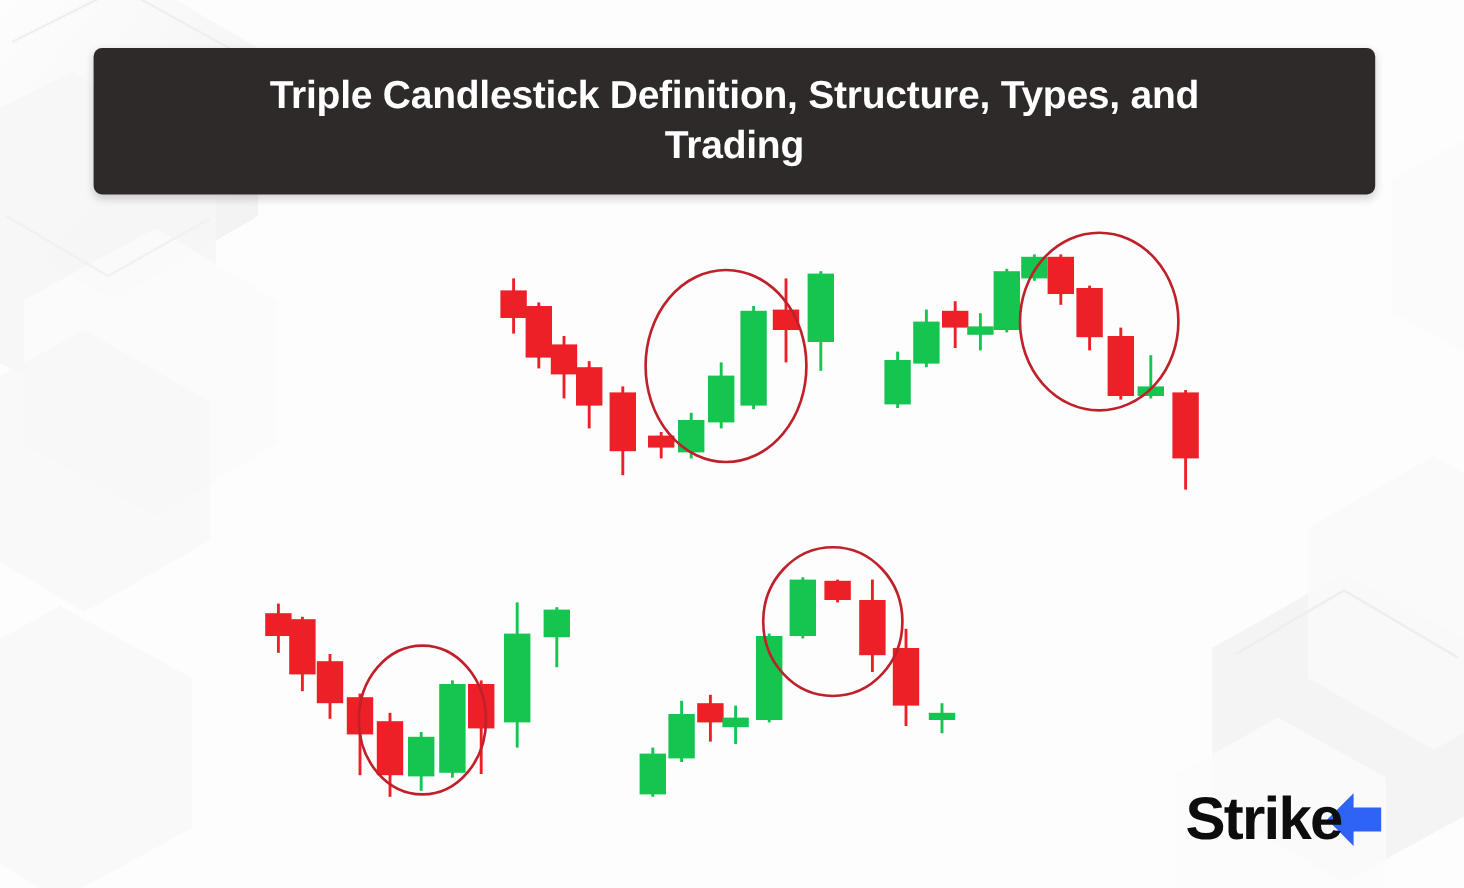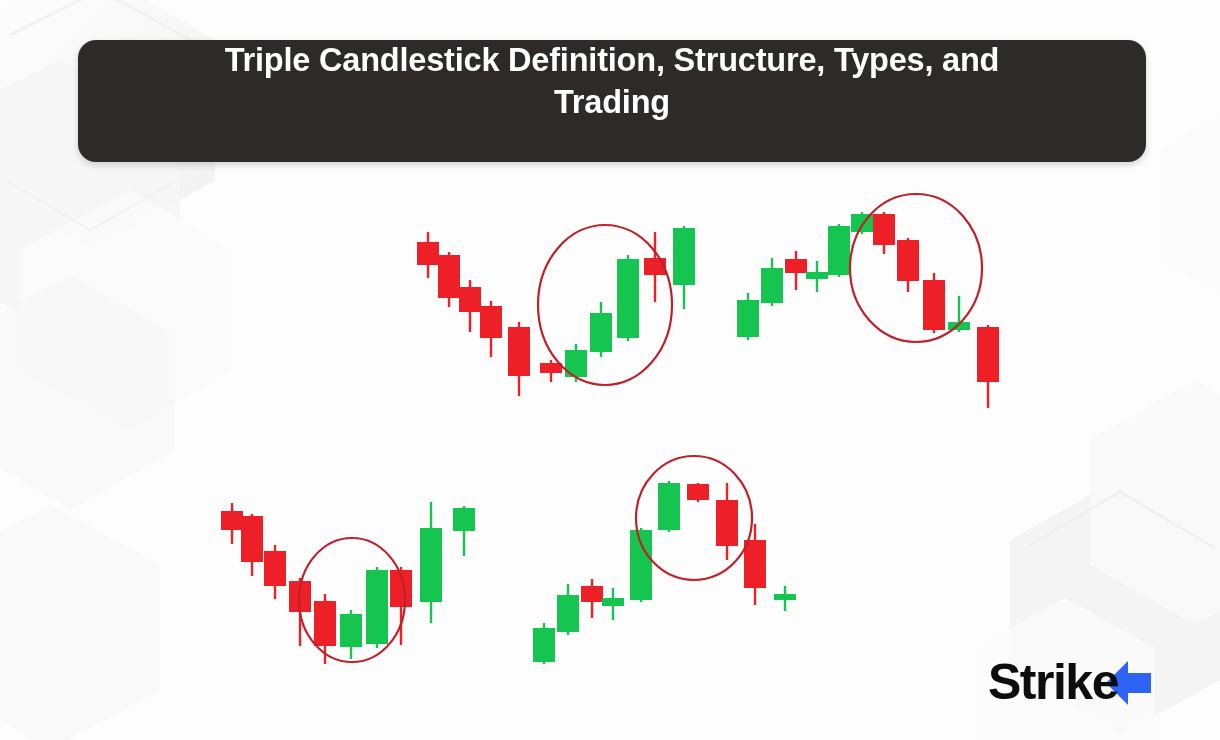--- a/index.html
+++ b/index.html
@@ -30,24 +30,24 @@
   }
 
   
   .header-bar {
     position: absolute;
     left: 78px;
     top: 40px;
     width: 1068px;
     height: 122px;
     background: #2e2a2a;
-    border-radius: 18px;
+    border-radius: 7px;
     box-shadow: 0 3px 7px rgba(0,0,0,0.17);
     display: flex;
-    align-items: flex-start;
+    align-items: center;
     justify-content: center;
   }
   .header-title {
     color: #ffffff;
     font-size: 32.5px;
     font-weight: bold;
     line-height: 1.29;
     text-align: center;
     letter-spacing: -0.2px;
     width: 860px;

